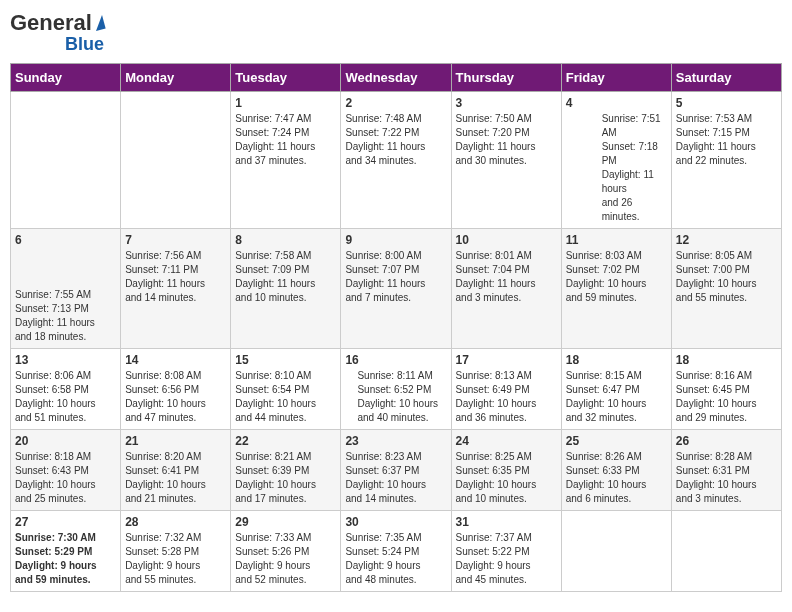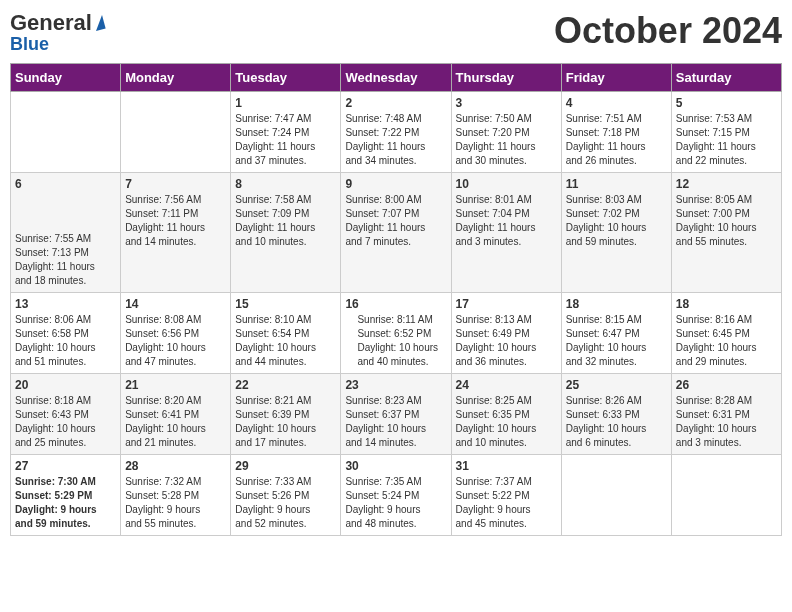--- a/index.html
+++ b/index.html
@@ -12,21 +12,21 @@
     }
     .header {
       display: flex;
       justify-content: space-between;
       align-items: flex-start;
       margin-bottom: 8px;
     }
     .logo {
       display: flex;
       flex-direction: column;
-      align-items: flex-start;
+      align-items: flex-end;
     }
     .logo-general {
       font-size: 22px;
       font-weight: bold;
       color: #333;
       display: flex;
       align-items: center;
     }
     .logo-arrow {
       width: 0;
@@ -100,21 +100,20 @@
 
 <div class="header">
   <div class="logo">
     <div class="logo-general">
       <span>General</span>
         <span class="logo-arrow"></span>
     </div>
     <div class="logo-blue-text">Blue</div>
   </div>
   <div class="title-block">
-    <div class="month-title">October 2024</div>
   </div>
 </div>
 
 <table>
   <thead>
     <tr>
     <th>Sunday</th>
         <th>Monday</th>
         <th>Tuesday</th>
         <th>Wednesday</th>
@@ -143,21 +142,21 @@
         </td>
         <td>
           <span class="day-number">3</span>
           <div class="cell-content" style="white-space: pre-line;">Sunrise: 7:50 AM
 Sunset: 7:20 PM
 Daylight: 11 hours
 and 30 minutes.</div>
         </td>
         <td>
           <span class="day-number">4</span>
-          <div class="cell-content" style="white-space: pre-line;">Sunrise: 7:51 AM
+          <div class="cell-content" style="white-space: pre-line; margin-left: 36px;">Sunrise: 7:51 AM
 Sunset: 7:18 PM
 Daylight: 11 hours
 and 26 minutes.</div>
         </td>
         <td>
           <span class="day-number">5</span>
           <div class="cell-content" style="white-space: pre-line;">Sunrise: 7:53 AM
 Sunset: 7:15 PM
 Daylight: 11 hours
 and 22 minutes.</div>

